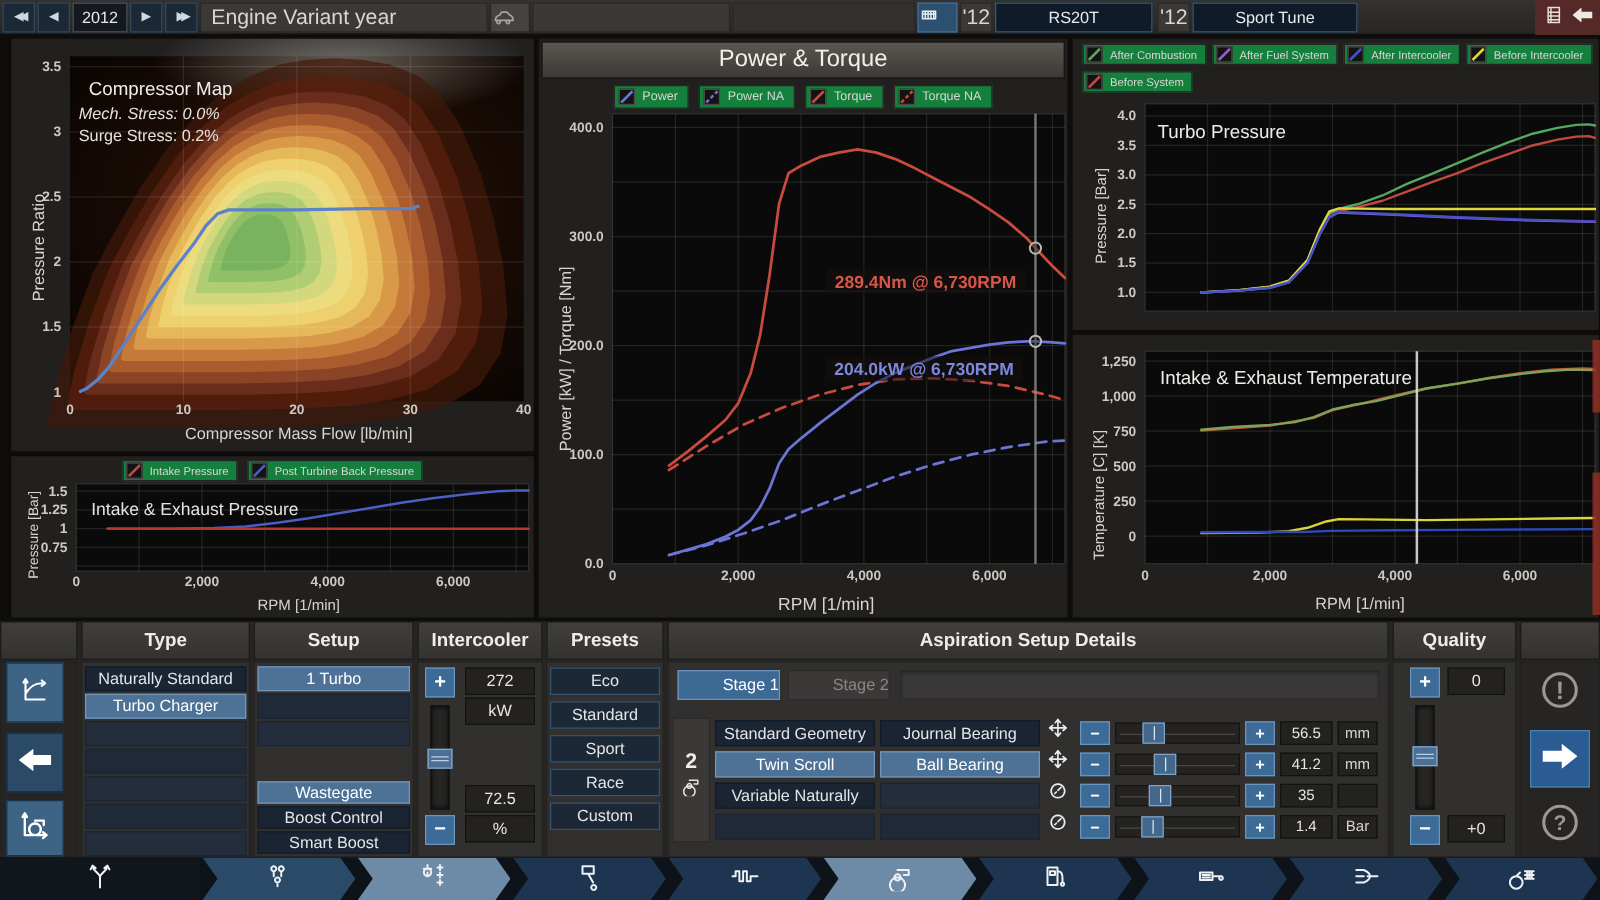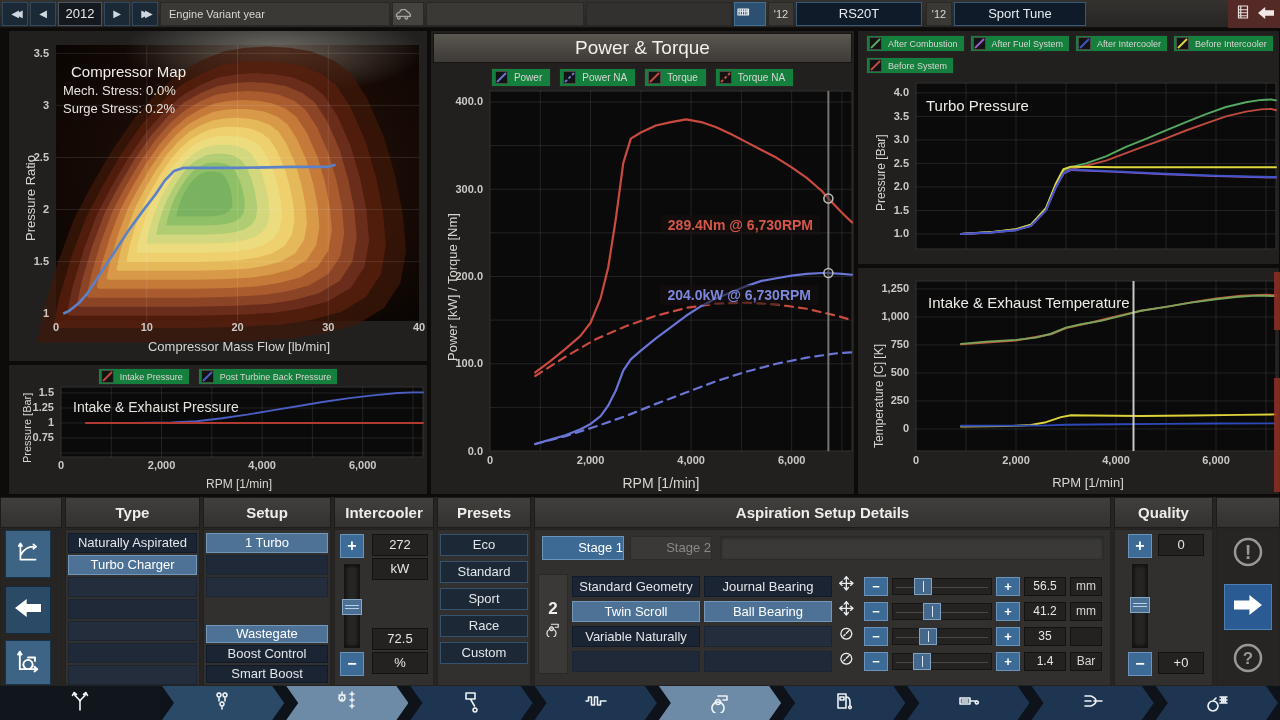--- a/index.html
+++ b/index.html
@@ -3,21 +3,21 @@
 <meta charset="utf-8">
 <style>
   html,body{margin:0;padding:0;background:#000;}
   *{box-sizing:border-box;font-family:"Liberation Sans",sans-serif;}
   #root{position:relative;width:1280px;height:720px;background:#0d0c0b;overflow:hidden;}
   svg text{font-family:"Liberation Sans",sans-serif;}
 
   
   #topbar{position:absolute;left:0;top:0;width:1280px;height:28px;background:linear-gradient(#34322f,#282625);border-bottom:1px solid #121110;}
   .tb-btn{position:absolute;top:2px;height:24px;background:#1b2836;border:1px solid #30495e;color:#cfd8e0;text-align:center;line-height:22px;font-size:10px;cursor:pointer;}
-  .tb-seg{position:absolute;top:2px;height:24px;background:#3b3936;border:1px solid #2a2827;color:#dad7d2;font-size:11px;line-height:22px;padding:0 8px;}
+  .tb-seg{position:absolute;top:2px;height:24px;background:#3b3936;border:1px solid #2a2827;color:#dad7d2;font-size:17px;line-height:22px;padding:0 8px;}
   .tb-field{position:absolute;top:2px;height:24px;background:#13191f;border:1px solid #4a5560;color:#e8e8e8;font-size:13px;text-align:center;line-height:22px;}
   .tb-navbtnblue{background:#0f1b28;border:1px solid #375877;color:#e6ebf0;font-size:13px;}
   #tb-red{position:absolute;right:0;top:0;width:52px;height:28px;background:#552a26;display:flex;align-items:center;justify-content:space-evenly;}
 
   
   .panel{position:absolute;background:#21201f;border:1px solid #0c0b0a;}
   .chart-title{position:absolute;color:#efece7;font-size:15px;}
   .chart-sub{position:absolute;color:#e6e3de;font-size:13px;}
   .axis-label{position:absolute;color:#d8d5d0;font-size:13px;text-align:center;}
   .ylab{transform:rotate(-90deg);transform-origin:left top;white-space:nowrap;}
@@ -140,21 +140,21 @@
         <text x="40" y="182.05849056603773" fill="#cbc9c5" font-size="11" font-weight="bold" text-anchor="end">2</text>
         <text x="40" y="234.13396226415097" fill="#cbc9c5" font-size="11" font-weight="bold" text-anchor="end">1.5</text>
         <text x="40" y="286.20943396226414" fill="#cbc9c5" font-size="11" font-weight="bold" text-anchor="end">1</text>
         <text x="47" y="300" fill="#cbc9c5" font-size="11" font-weight="bold" text-anchor="middle">0</text>
         <text x="137.75" y="300" fill="#cbc9c5" font-size="11" font-weight="bold" text-anchor="middle">10</text>
         <text x="228.5" y="300" fill="#cbc9c5" font-size="11" font-weight="bold" text-anchor="middle">20</text>
         <text x="319.25" y="300" fill="#cbc9c5" font-size="11" font-weight="bold" text-anchor="middle">30</text>
         <text x="410" y="300" fill="#cbc9c5" font-size="11" font-weight="bold" text-anchor="middle">40</text>
       </svg>
     <div class="chart-title" style="left:62px;top:32px;">Compressor Map</div>
-    <div class="chart-sub" style="left:54px;top:52px;">Mech. Stress: 0.0%</div>
+    <div class="chart-sub" style="left:54px;top:52px;font-style:italic;">Mech. Stress: 0.0%</div>
     <div class="chart-sub" style="left:54px;top:70px;">Surge Stress: 0.2%</div>
     <div class="axis-label" style="left:60px;top:308px;width:340px;">Compressor Mass Flow [lb/min]</div>
     <div class="axis-label ylab" style="left:14px;top:210px;">Pressure Ratio</div>
   </div>
 
   <div class="panel" style="left:8px;top:364px;width:420px;height:131px;">
     <div class="legendrow" style="left:0;right:0;top:3px;justify-content:center;" id="legend-pressure">
         <div class="chip small">
           <div class="chipbox"><svg width="11" height="11">
               <line x1="1" y1="10" x2="10" y2="1" stroke="#c04a3e" stroke-width="2"></line>
@@ -402,21 +402,21 @@
             <polygon points="0,9 11.700000000000001,0 11.700000000000001,5.040000000000001 26,5.040000000000001 26,12.959999999999999 11.700000000000001,12.959999999999999 11.700000000000001,18" fill="#ffffff"></polygon>
           </svg></span>
       </div>
     <div class="bigbtn navblue" style="left:5px;top:143px;width:46px;height:45px;">
         <span id="ic-turboaxes"><svg width="28" height="28" viewBox="0 0 22 22">
             <path d="M5 19 V5 M5 19 H19 M12 11 a4 4 0 1 0 0.01 0 M12 9 h6 v3 M3.5 6.5 L5 4 L6.5 6.5 M17.5 17 l2.5 2 l-2.5 2" fill="none" stroke="#ffffff" stroke-width="1.6" stroke-linecap="round" stroke-linejoin="round" transform="scale(0.916)"></path>
           </svg></span>
       </div>
 
     <div class="lcol" style="left:68px;top:36px;width:129px;gap:2px;" id="list-type">
-        <div class="lrow" style="height: 20px; line-height: 18px;">Naturally Aspirated</div>
+        <div class="lrow" style="height: 20px; line-height: 18px;">Naturally Standard</div>
         <div class="lrow sel" style="height: 20px; line-height: 18px;">Turbo Charger</div>
         <div class="lrow empty" style="height: 20px; line-height: 18px;"></div>
         <div class="lrow empty alt" style="height: 20px; line-height: 18px;"></div>
         <div class="lrow empty" style="height: 20px; line-height: 18px;"></div>
         <div class="lrow empty alt" style="height: 20px; line-height: 18px;"></div>
         <div class="lrow empty" style="height: 20px; line-height: 18px;"></div>
       </div>
 
     <div class="lcol" style="left:206px;top:36px;width:122px;gap:2px;" id="list-setup-top">
         <div class="lrow sel" style="height: 20px; line-height: 18px;">1 Turbo</div>

